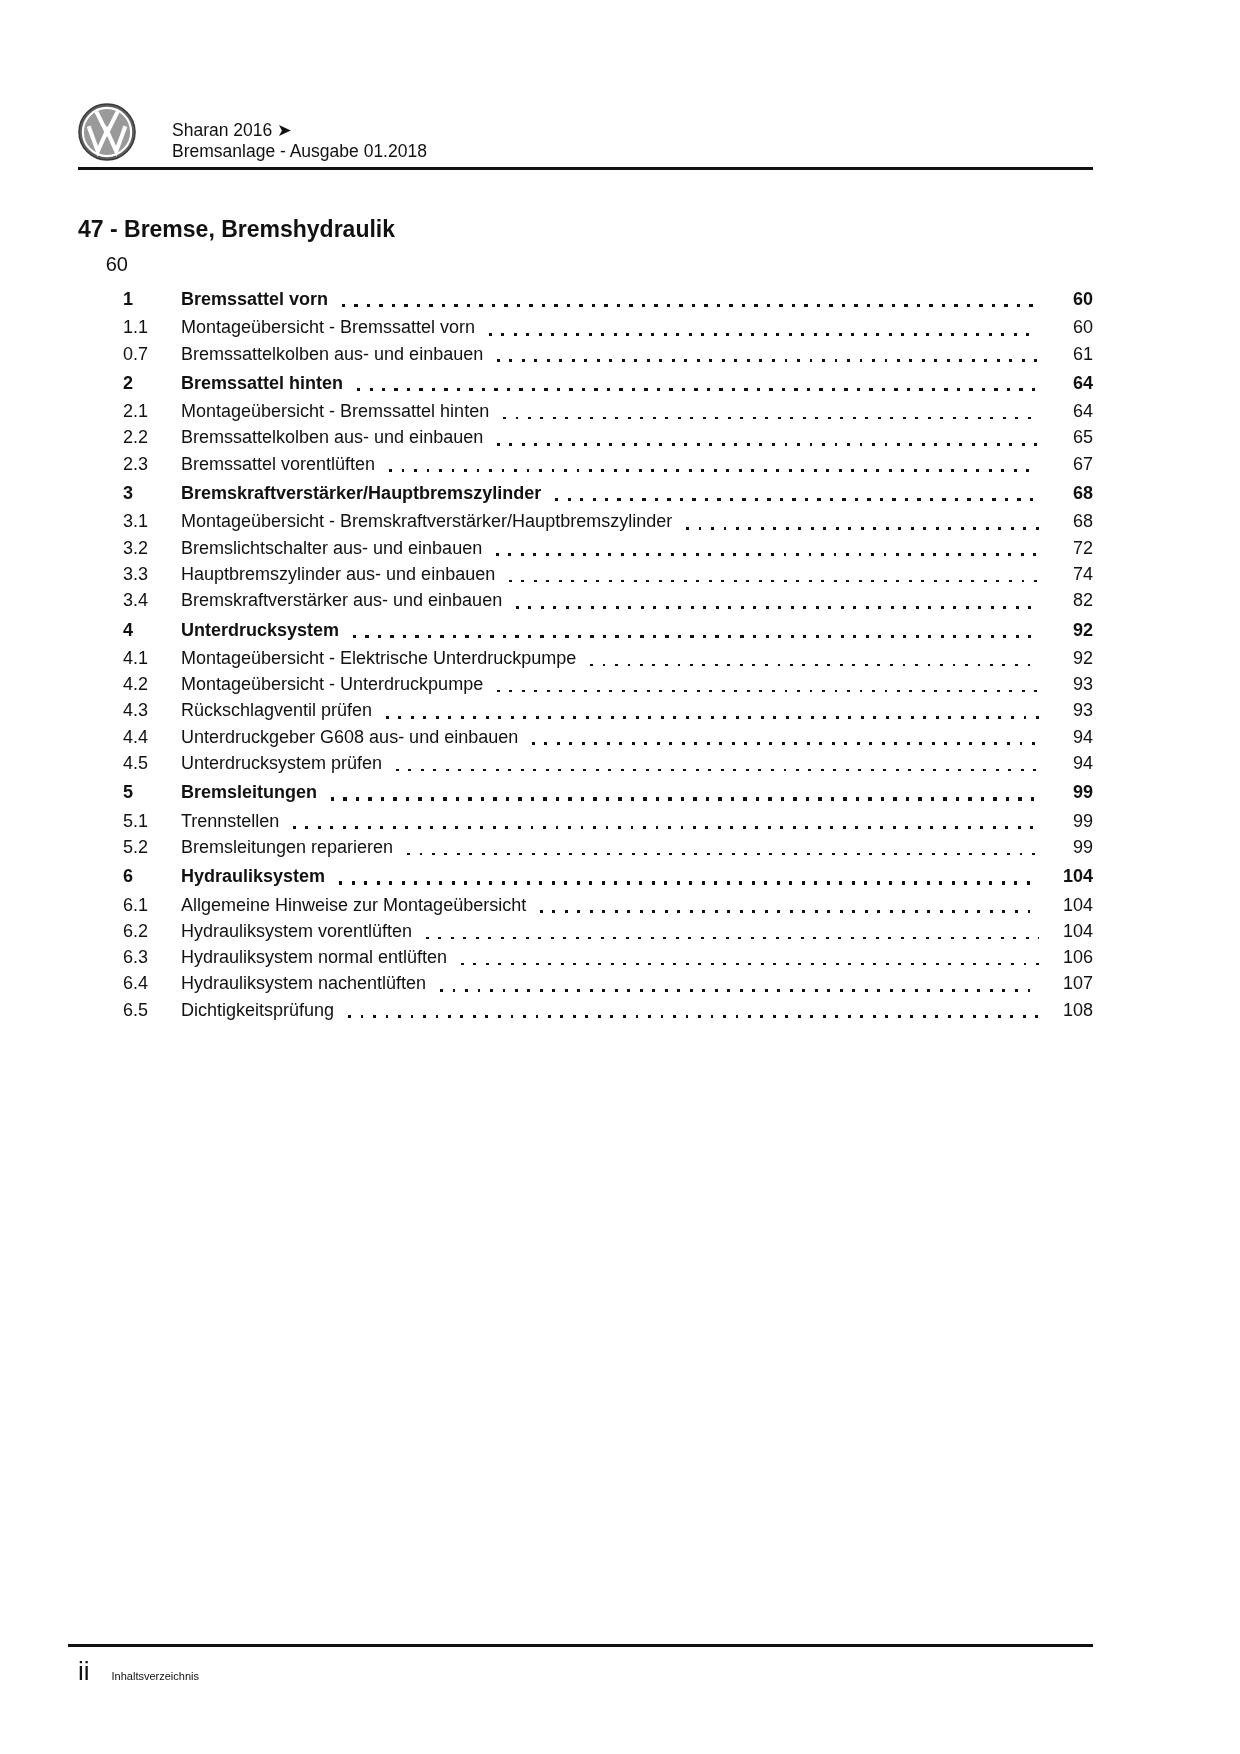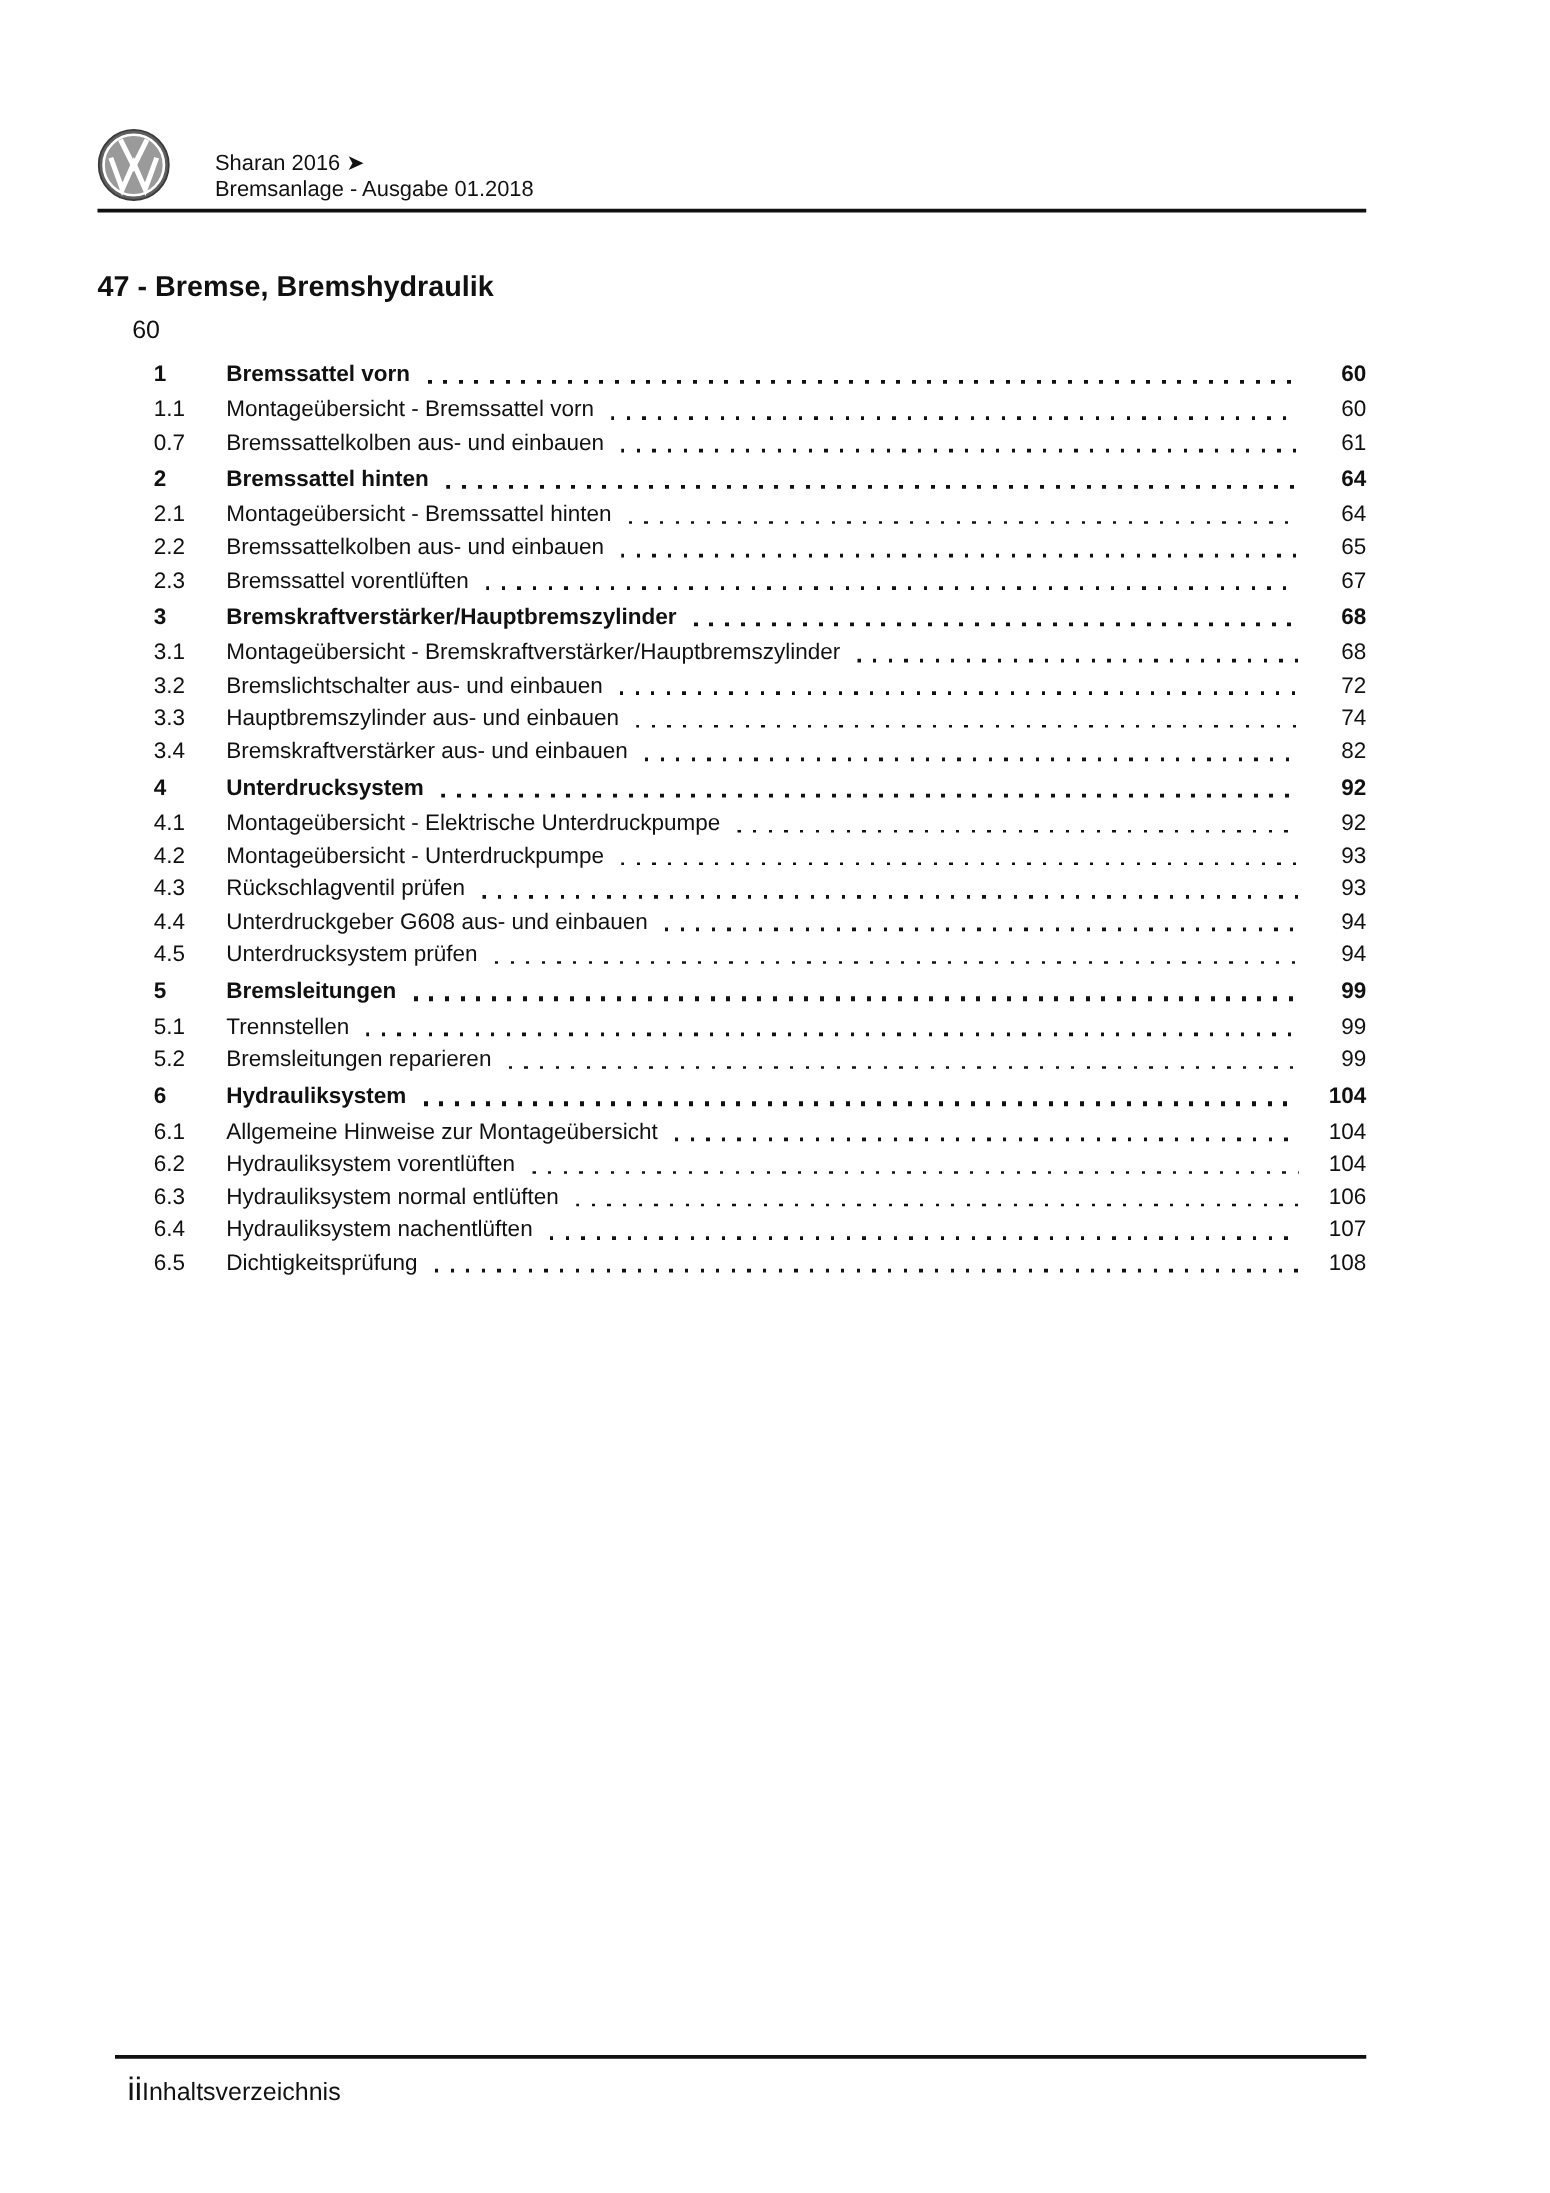--- a/index.html
+++ b/index.html
@@ -59,28 +59,28 @@
   }
   .toc-row.bold .leader {
     height: 3.2px;
     background: repeating-linear-gradient(to right, #111 0 3.2px, transparent 3.2px 12.5px);
   }
   .col-page { width: 46px; flex: 0 0 auto; text-align: right; }
 
   
   .footer {
     position: absolute;
-    left: 92px; right: 147px; top: 1644px;
+    left: 68px; right: 147px; top: 1644px;
     border-top: 3px solid #111;
     padding-top: 9px;
     display: flex;
     align-items: baseline;
   }
   .footer-roman { font-size: 26px; margin-left: 10px; }
-  .footer-label { font-size: 20px; }
+  .footer-label { font-size: 11px; margin-left: 22px; }
 </style>
 </head>
 <body>
 
 <div class="content">
 
   <div class="header">
     <svg class="logo" viewBox="-30 -30 60 60">
       <circle cx="0" cy="0" r="29" fill="#5f5f5f" stroke="#3a3a3a" stroke-width="1.5"></circle>
       <circle cx="0" cy="0" r="25" fill="#9a9a9a" stroke="#ffffff" stroke-width="2.2"></circle>

